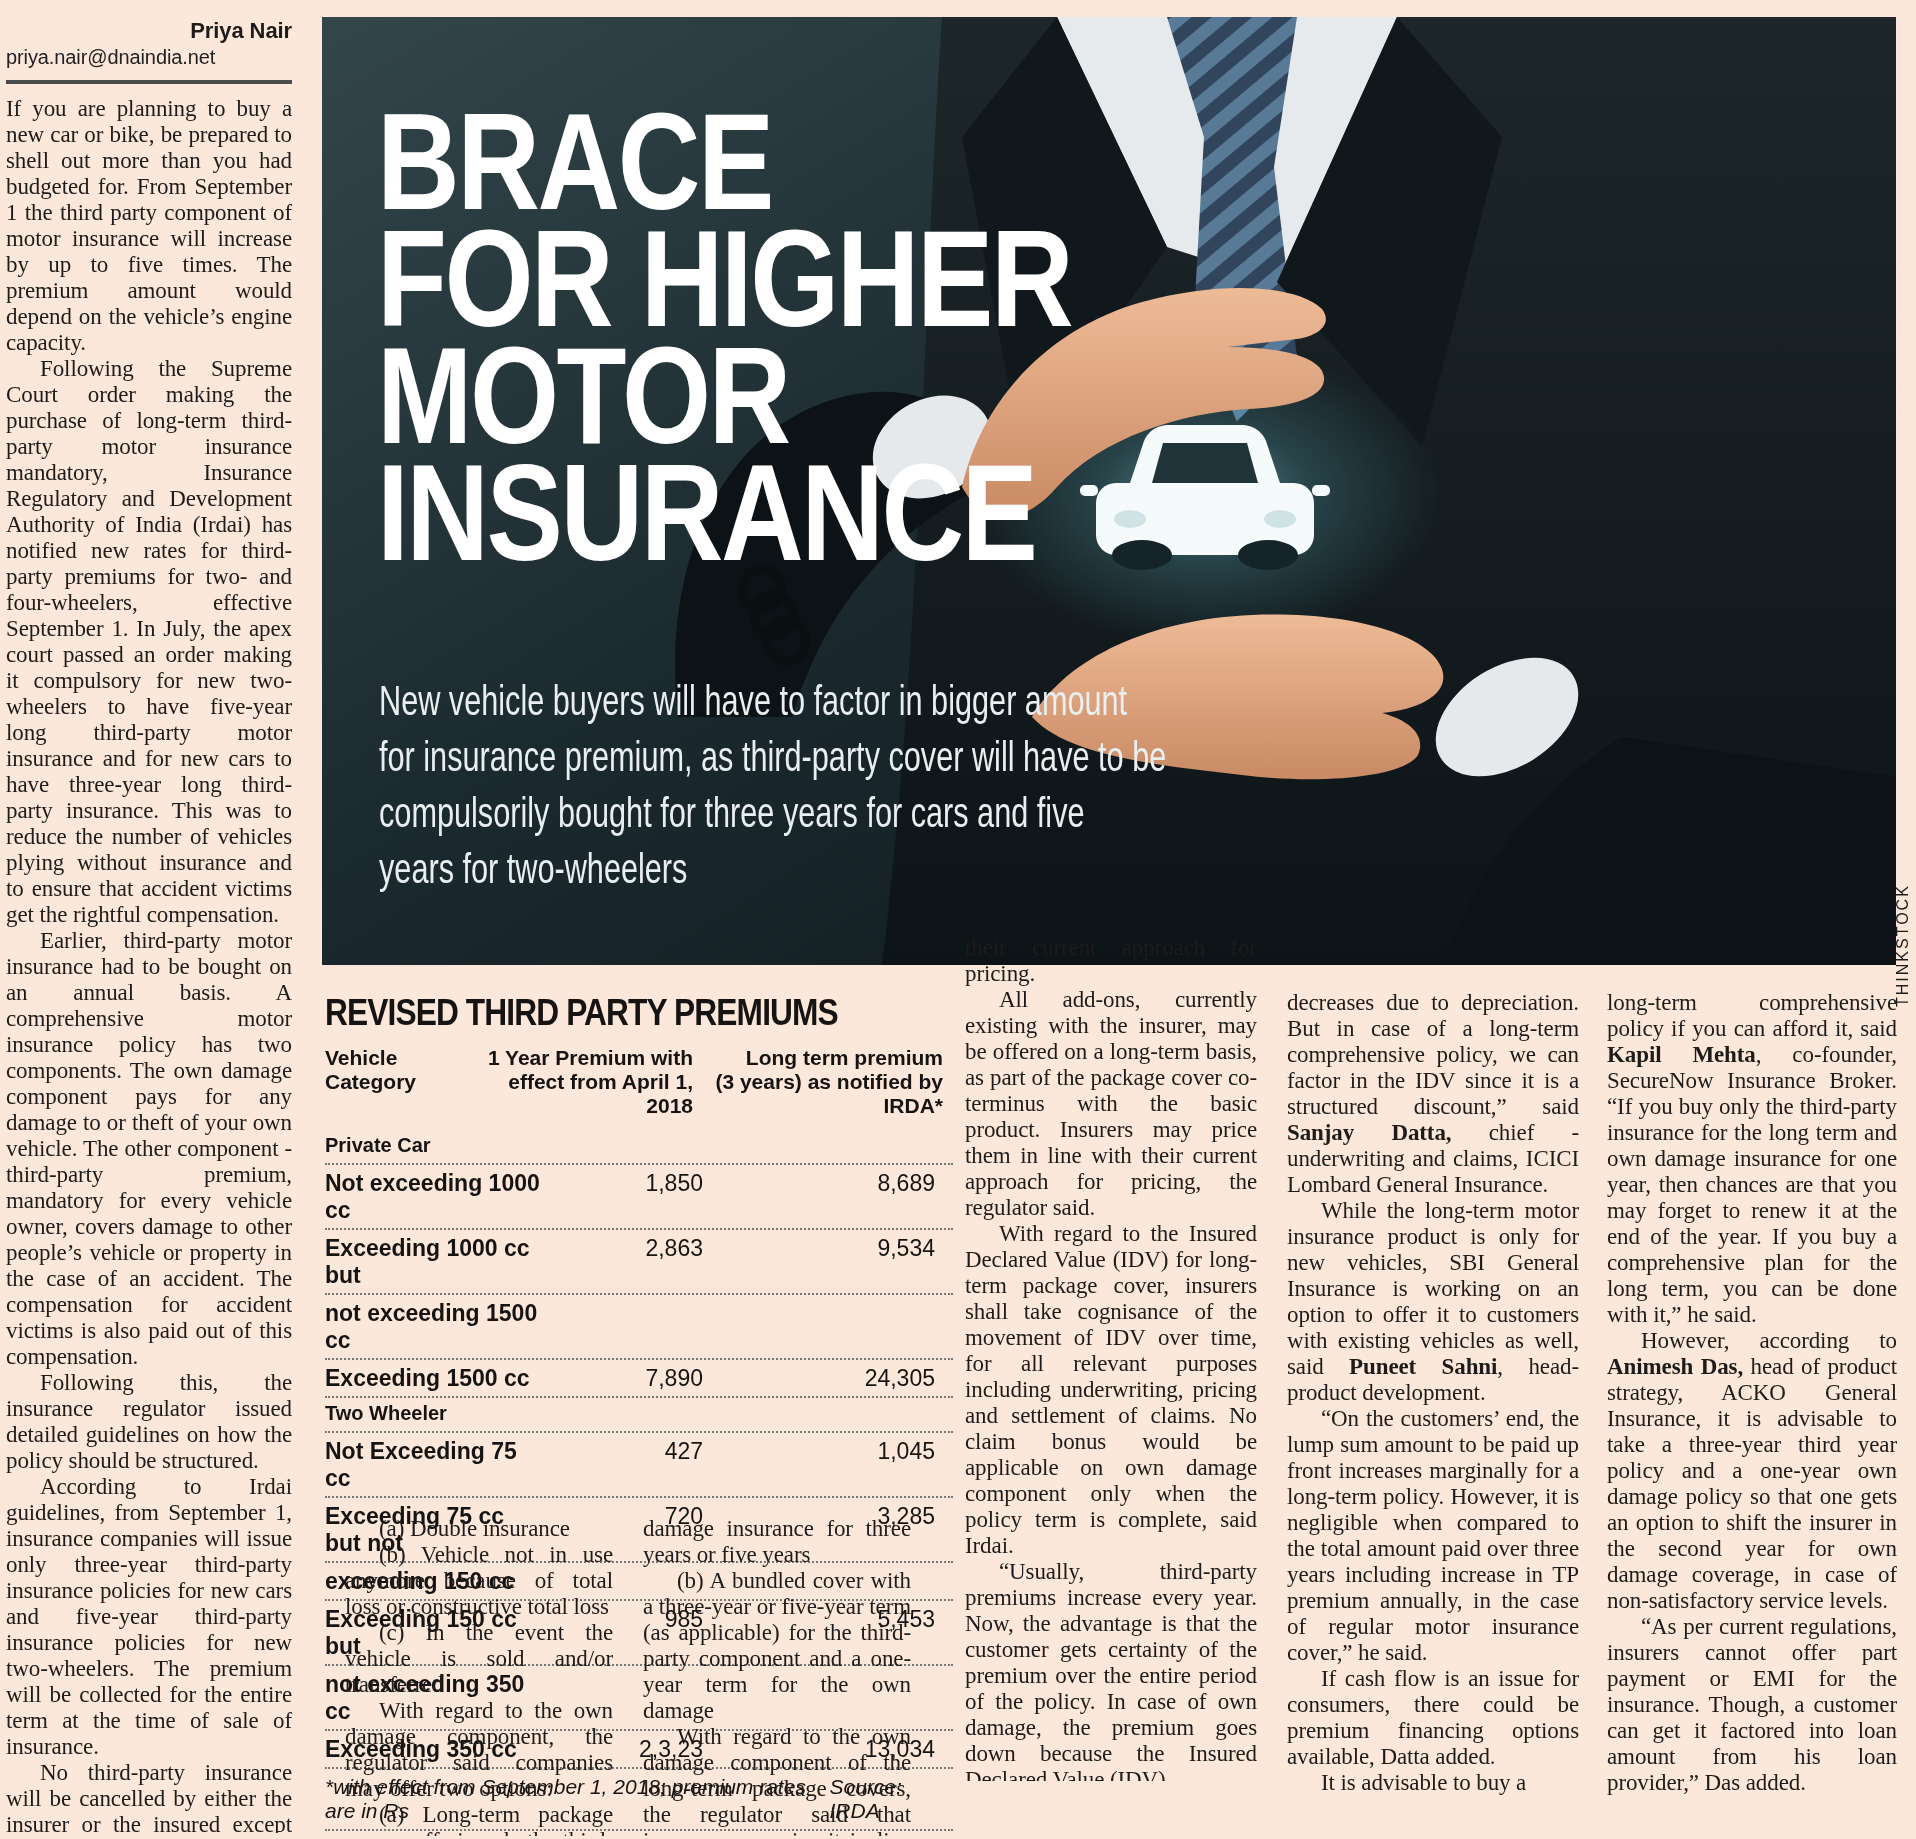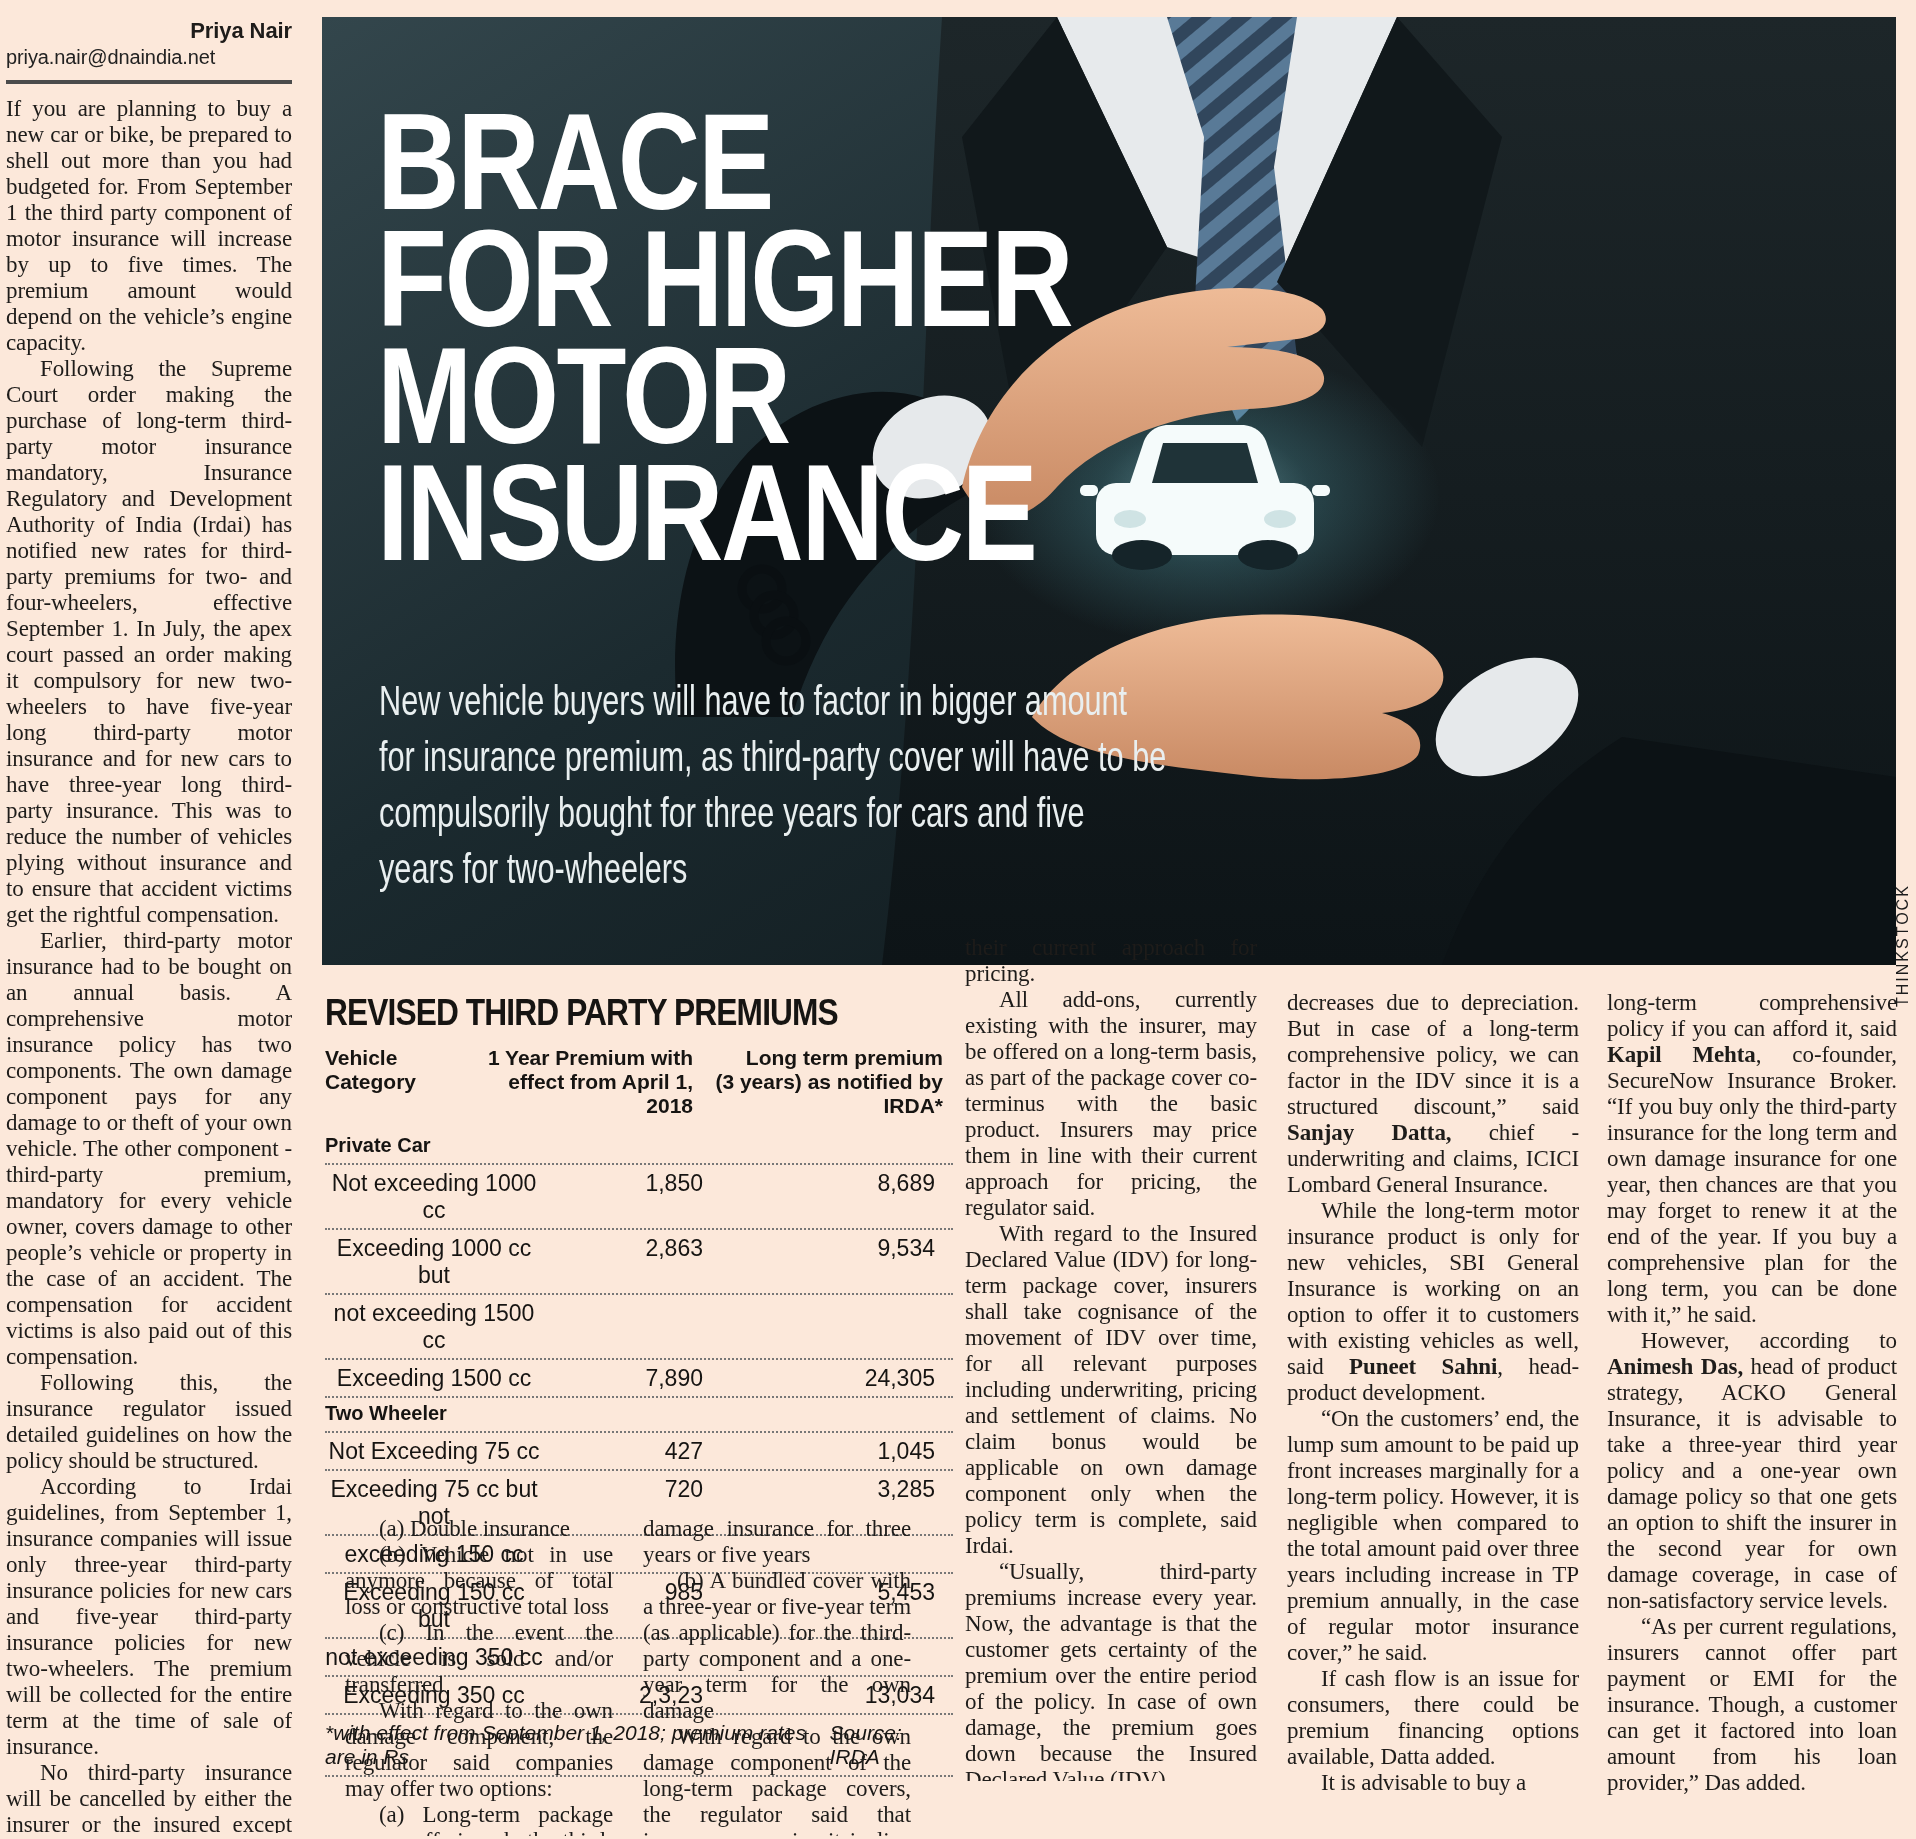--- a/index.html
+++ b/index.html
@@ -51,21 +51,21 @@
              transform:scaleX(.88);transform-origin:0 50%;margin-bottom:10px;}
   .tbl-head{display:flex;font-weight:bold;font-size:21px;line-height:1.15;
             padding:2px 0 12px 0;}
   .tbl-head .th{white-space:pre-line;}
   .th.c1{flex:1;text-align:left;}
   .th.c2{width:215px;text-align:right;}
   .th.c3{width:250px;text-align:right;padding-right:10px;}
   .sec-label{font-weight:bold;font-size:20px;padding:4px 0 6px 0;
              border-bottom:2px dotted #777;}
   .tr{display:flex;font-size:23px;padding:5px 0 4px 0;border-bottom:2px dotted #777;}
-  .td.c0{flex:1;text-align:center;}
+  .td.c0{flex:1;text-align:left;font-weight:bold;}
   .td.c1{width:215px;text-align:right;padding-right:55px;box-sizing:border-box;}
   .td.c2{width:195px;text-align:right;padding-right:18px;box-sizing:border-box;}
   .tbl-foot{display:flex;justify-content:space-between;font-style:italic;font-size:21px;
             padding:6px 0 6px 0;border-bottom:2px dotted #777;}
   .tbl-foot .src{padding-right:10px;}
 </style>
 </head>
 <body>
 
 <div class="page">

